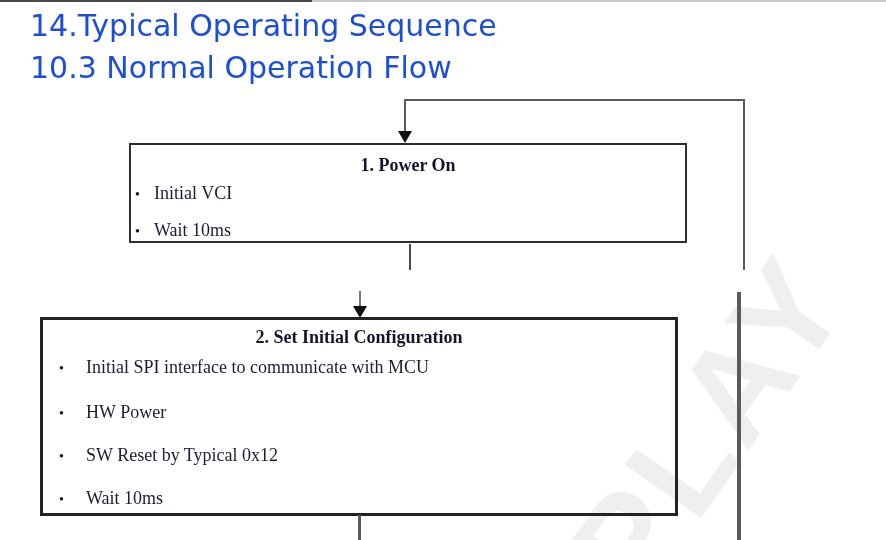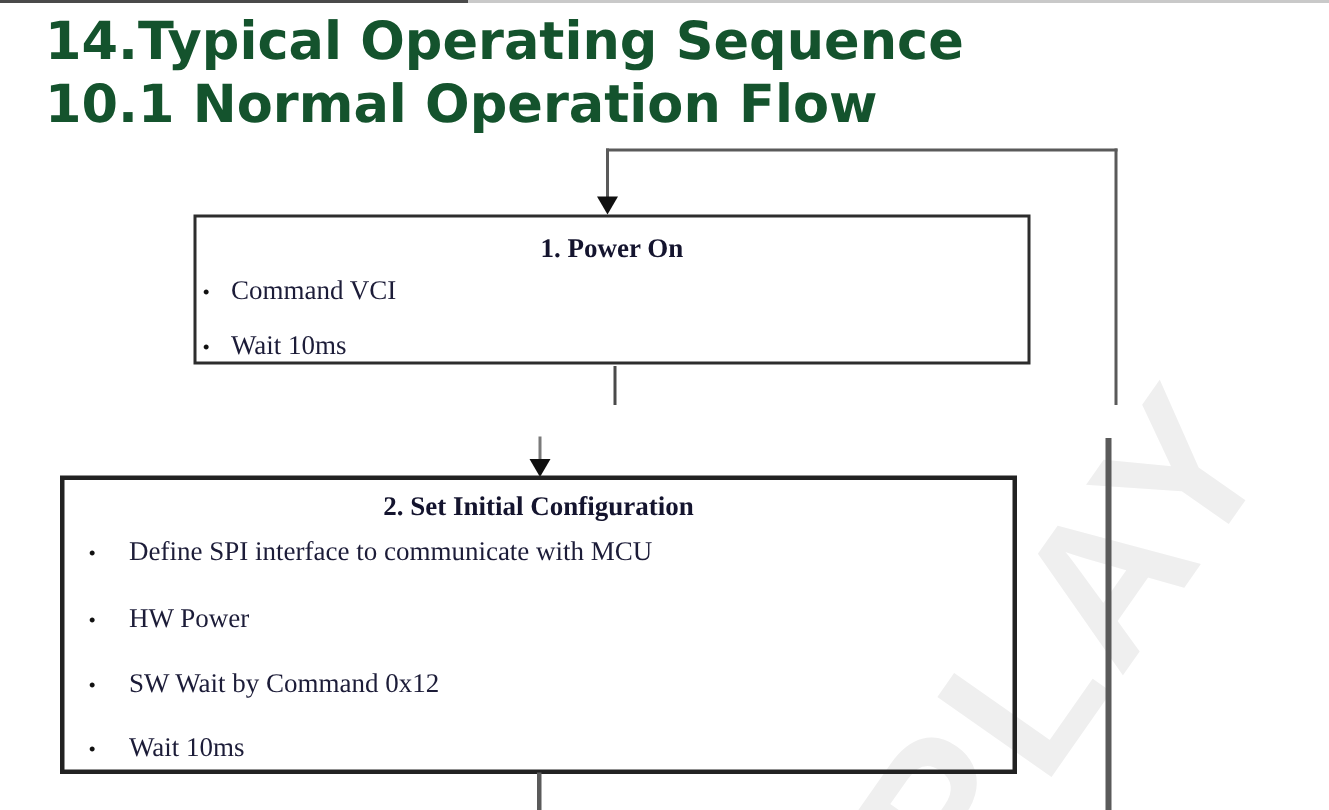--- a/index.html
+++ b/index.html
@@ -7,23 +7,23 @@
     position:relative;
     width:886px;height:540px;
     background:#ffffff;
     overflow:hidden;
     font-family:"Liberation Serif", serif;
   }
   
   .heading{
     position:absolute;left:30px;
     font-family:"DejaVu Sans", sans-serif;
-    font-weight:bold;
-    font-size:35px;
-    color:#14532d;
+    font-weight:normal;
+    font-size:30px;
+    color:#1d4ed8;
     white-space:nowrap;
     z-index:2;
   }
   #h1{top:8px;}
   #h2{top:50px;}
   
   .top-edge-dark{position:absolute;left:0;top:0;width:312px;height:2px;background:#4a4a4a;z-index:2;}
   .top-edge-light{position:absolute;left:312px;top:0;width:574px;height:2px;background:#c9c9c9;z-index:2;}
   
   #watermark{
@@ -100,57 +100,57 @@
 <body>
 
 <div id="page">
 
   <div class="top-edge-dark"></div>
   <div class="top-edge-light"></div>
 
   <div id="watermark">DISPLAY</div>
 
   <div id="h1" class="heading">14.Typical Operating Sequence</div>
-  <div id="h2" class="heading">10.1 Normal Operation Flow</div>
+  <div id="h2" class="heading">10.3 Normal Operation Flow</div>
 
   <div id="loop-top" class="line"></div>
   <div id="loop-drop-left" class="line"></div>
   <div id="arrow1" class="arrow-down"></div>
   <div id="loop-right-thin" class="line"></div>
   <div id="loop-right-thick" class="line"></div>
 
   <div id="box1" class="step-box">
     <div class="step-title">1. Power On</div>
     <div class="bullet-row b0">
       <span class="bullet-marker">•</span>
-      <span class="bullet-label">Command VCI</span>
+      <span class="bullet-label">Initial VCI</span>
     </div>
     <div class="bullet-row b1">
       <span class="bullet-marker">•</span>
       <span class="bullet-label">Wait 10ms</span>
     </div>
   </div>
 
   <div id="box1-out" class="line"></div>
   <div id="box2-in" class="line"></div>
   <div id="arrow2" class="arrow-down"></div>
 
   <div id="box2" class="step-box">
     <div class="step-title">2. Set Initial Configuration</div>
     <div class="bullet-row b0">
       <span class="bullet-marker">•</span>
-      <span class="bullet-label">Define SPI interface to communicate with MCU</span>
+      <span class="bullet-label">Initial SPI interface to communicate with MCU</span>
     </div>
     <div class="bullet-row b1">
       <span class="bullet-marker">•</span>
       <span class="bullet-label">HW Power</span>
     </div>
     <div class="bullet-row b2">
       <span class="bullet-marker">•</span>
-      <span class="bullet-label">SW Wait by Command 0x12</span>
+      <span class="bullet-label">SW Reset by Typical 0x12</span>
     </div>
     <div class="bullet-row b3">
       <span class="bullet-marker">•</span>
       <span class="bullet-label">Wait 10ms</span>
     </div>
   </div>
 
   <div id="box2-out" class="line"></div>
 
 </div>

